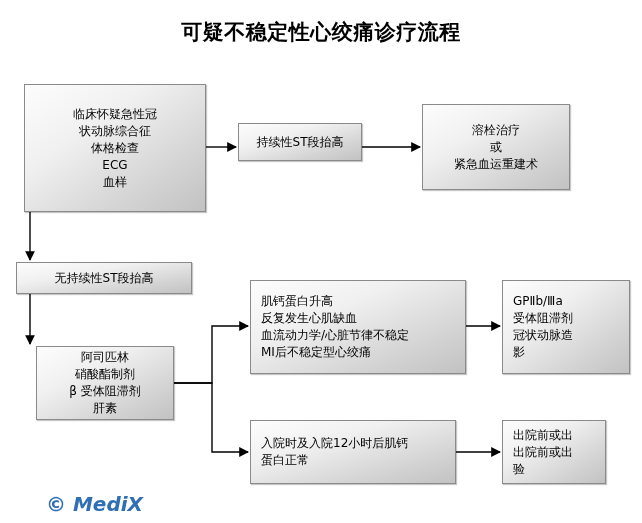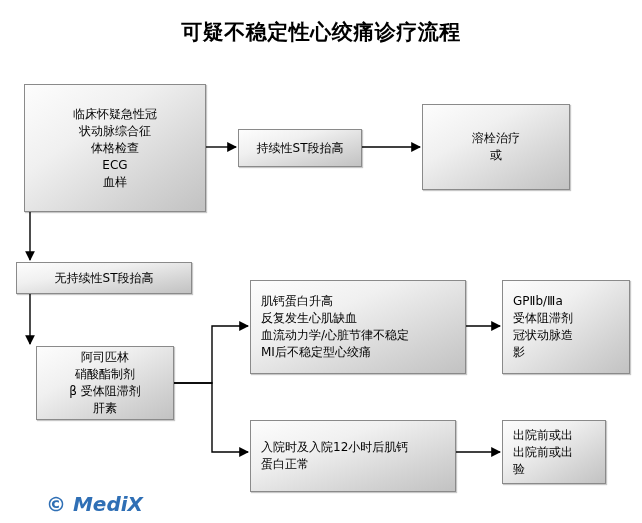--- a/index.html
+++ b/index.html
@@ -104,27 +104,28 @@
   </svg>
 
   <div class="node center" style="left:24px; top:84px; width:182px; height:128px;">
     <span class="line">临床怀疑急性冠</span>
     <span class="line">状动脉综合征</span>
     <span class="line">体格检查</span>
     <span class="line">ECG</span>
     <span class="line">血样</span>
   </div>
 
-  <div class="node center" style="left:238px; top:129px; width:124px; height:38px;">
+  <div class="node center" style="left:238px; top:123px; width:124px; height:38px;">
     <span class="line">持续性ST段抬高</span>
   </div>
 
   <div class="node center" style="left:422px; top:104px; width:148px; height:86px;">
     <span class="line">溶栓治疗</span>
     <span class="line">或</span>
+    <span class="line">紧急血运重建术</span>
   </div>
 
   <div class="node center" style="left:16px; top:262px; width:176px; height:32px;">
     <span class="line">无持续性ST段抬高</span>
   </div>
 
   <div class="node center" style="left:36px; top:346px; width:138px; height:74px;">
     <span class="line">阿司匹林</span>
     <span class="line">硝酸酯制剂</span>
     <span class="line">β 受体阻滞剂</span>
@@ -138,21 +139,21 @@
     <span class="line">MI后不稳定型心绞痛</span>
   </div>
 
   <div class="node left" style="left:502px; top:280px; width:128px; height:94px;">
     <span class="line">GPⅡb/Ⅲa</span>
     <span class="line">受体阻滞剂</span>
     <span class="line">冠状动脉造</span>
     <span class="line">影</span>
   </div>
 
-  <div class="node left" style="left:250px; top:420px; width:206px; height:72px;">
+  <div class="node left" style="left:250px; top:420px; width:206px; height:64px;">
     <span class="line">入院时及入院12小时后肌钙</span>
     <span class="line">蛋白正常</span>
   </div>
 
   <div class="node left" style="left:502px; top:420px; width:104px; height:64px;">
     <span class="line">出院前或出</span>
     <span class="line">出院前或出</span>
     <span class="line">验</span>
   </div>
 

